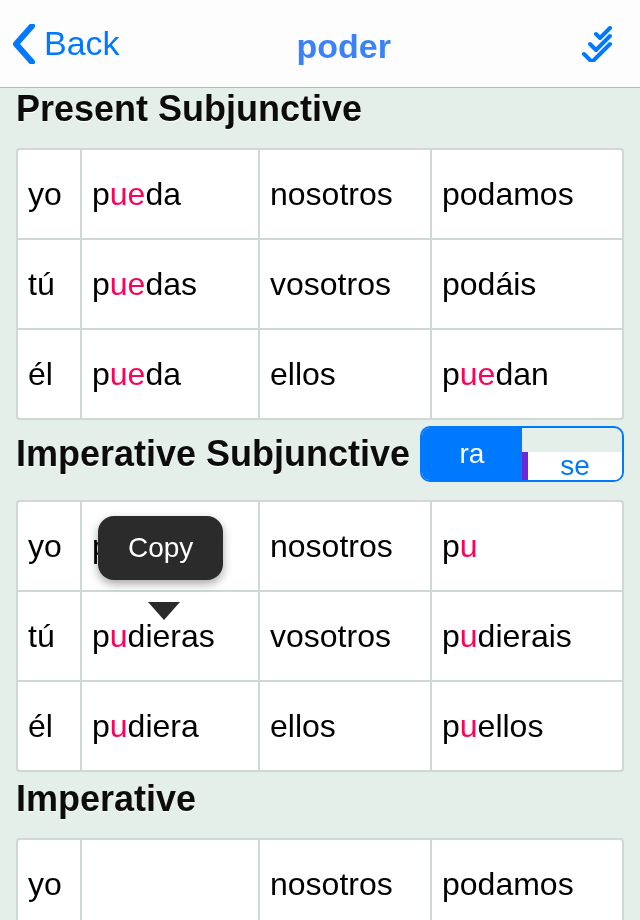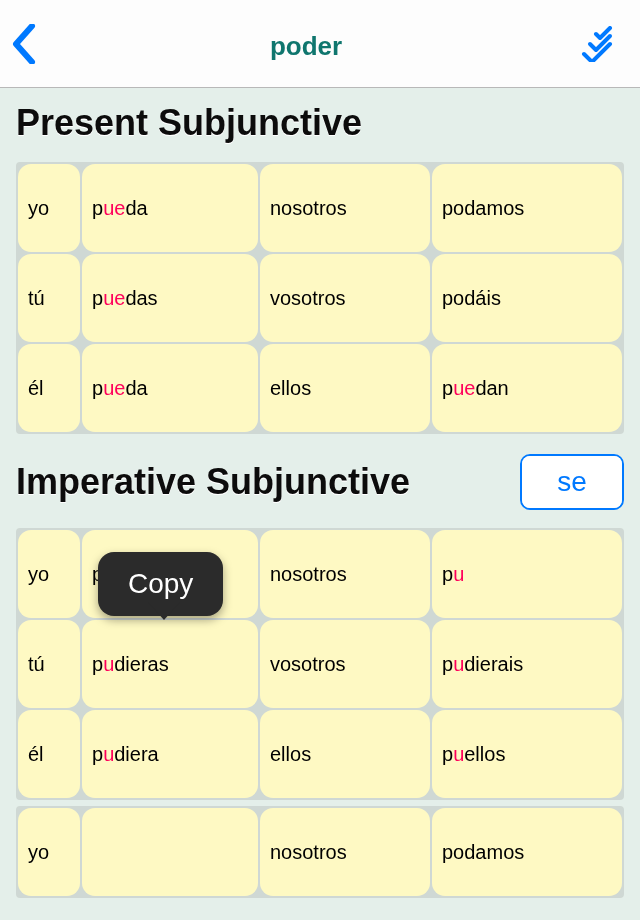--- a/index.html
+++ b/index.html
@@ -9,35 +9,35 @@
     display: flex;
     align-items: center;
     justify-content: space-between;
     padding: 0 12px;
     border-bottom: 1px solid #b8b8b8;
     background: #fdfdfd;
   }
   .nav-left { display: flex; align-items: center; color: #0079ff; font-size: 34px; font-weight: 400; cursor: pointer; }
   .chev { width: 24px; height: 40px; margin-right: 8px; }
   .chev svg { display: block; }
-  .nav-title { font-size: 26px; font-weight: 600; color: #0f766e; margin-top: 6px; }
+  .nav-title { font-size: 34px; font-weight: 600; color: #3b82f6; margin-top: 6px; }
   .nav-right { width: 60px; height: 60px; display: flex; align-items: center; justify-content: center; cursor: pointer; }
   .nav-right svg { display: block; }
 
   .content {
     background: #e4efea;
     height: 832px;
     overflow: hidden;
   }
 
   .section-header {
     display: flex;
     align-items: center;
     justify-content: space-between;
-    padding: 14px 16px 12px 16px;
+    padding: 0 16px 12px 16px;
   }
   .section-title {
     font-size: 36px;
     font-weight: 700;
     color: #0c0c0c;
     text-shadow: 0 1px 0 #fff, 0 1px 0 rgba(255,255,255,.8);
   }
 
   .seg {
     display: flex;
@@ -50,42 +50,41 @@
     width: 100px;
     display: flex;
     align-items: center;
     justify-content: center;
     font-size: 28px;
     cursor: pointer;
     background: #fff;
     color: #0079ff;
   }
   .seg-btn.active { background: #0079ff; color: #fff; }
-  .seg-btn + .seg-btn { border-left: 8px solid #6d28d9; margin-top: 24px; }
+  .seg-btn + .seg-btn { border-left: 6px solid #6d28d9; margin-top: 24px; }
 
   .grid {
     margin: 6px 16px 6px 16px;
     border: 2px solid #cfd8d4;
     border-radius: 4px;
     background: #cfd8d4;
     display: grid;
     grid-template-columns: 62px 176px 170px 1fr;
     grid-auto-rows: 88px;
     gap: 2px;
     overflow: hidden;
   }
   .cell {
-    background: #fef9c3;
+    background: #ffffff;
     display: flex;
     align-items: center;
     padding: 0 10px;
-    font-size: 20px;
+    font-size: 32px;
     color: #000;
     white-space: nowrap;
-    border-radius: 13px;
   }
   .cell.pron { padding: 0 8px 0 10px; }
   .hl { color: #ff005b; }
 
   .popover-wrap {
     position: absolute;
     pointer-events: none;
   }
   .popover {
     position: absolute;
@@ -109,20 +108,21 @@
 </head>
 <body>
 
 <div class="navbar">
   <div class="nav-left">
     <span class="chev">
       <svg width="24" height="40" viewBox="0 0 24 40">
           <polyline points="20,2 4,20 20,38" fill="none" stroke="#0079ff" stroke-width="6" stroke-linecap="round" stroke-linejoin="round"></polyline>
         </svg>
     </span>
+    <span>Back</span>
   </div>
   <div class="nav-title">poder</div>
   <div class="nav-right">
     <svg width="36" height="36" viewBox="0 0 36 36">
       <polyline points="16,8 20,12 30,2" fill="none" stroke="#0079ff" stroke-width="4" stroke-linecap="round" stroke-linejoin="round"></polyline>
       <polyline points="10,18 16,24 30,10" fill="none" stroke="#0079ff" stroke-width="4" stroke-linecap="round" stroke-linejoin="round"></polyline>
       <polyline points="4,28 12,36 30,18" fill="none" stroke="#0079ff" stroke-width="4" stroke-linecap="round" stroke-linejoin="round"></polyline>
     </svg>
   </div>
 </div>
@@ -170,20 +170,21 @@
     <div class="cell">
         <span>p</span>
         <span class="hl">ue</span>
         <span>dan</span>
       </div>
   </div>
 
   <div class="section-header">
     <div class="section-title">Imperative Subjunctive</div>
     <div class="seg">
+      <div class="seg-btn active">ra</div>
       <div class="seg-btn">se</div>
     </div>
   </div>
   <div class="grid">
 
     <div class="cell pron">yo</div>
     <div class="cell">
         <span>p</span>
         <span class="hl">u</span>
         <span>diera</span>
@@ -214,35 +215,38 @@
         <span>diera</span>
       </div>
     <div class="cell pron">ellos</div>
     <div class="cell">
         <span>p</span>
         <span class="hl">u</span>
         <span>ellos</span>
       </div>
   </div>
 
+  <div class="section-header">
+    <div class="section-title">Imperative</div>
+  </div>
   <div class="grid" style="margin-bottom:0;">
     <div class="cell pron">yo</div>
     <div class="cell">
         <span></span>
         <span class="hl"></span>
         <span></span>
       </div>
     <div class="cell pron">nosotros</div>
     <div class="cell">
         <span>podamos</span>
         <span class="hl"></span>
         <span></span>
       </div>
   </div>
 
   <div class="popover-wrap" style="left:0; top:0;">
-    <div class="popover" style="left:98px; top:464px; pointer-events:auto;">
+    <div class="popover" style="left:98px; top:428px; pointer-events:auto;">
       <span>Copy</span>
     </div>
     <div class="popover-arrow" style="left:148px; top:514px;"></div>
   </div>
 
 </div>
 
 </body></html>

